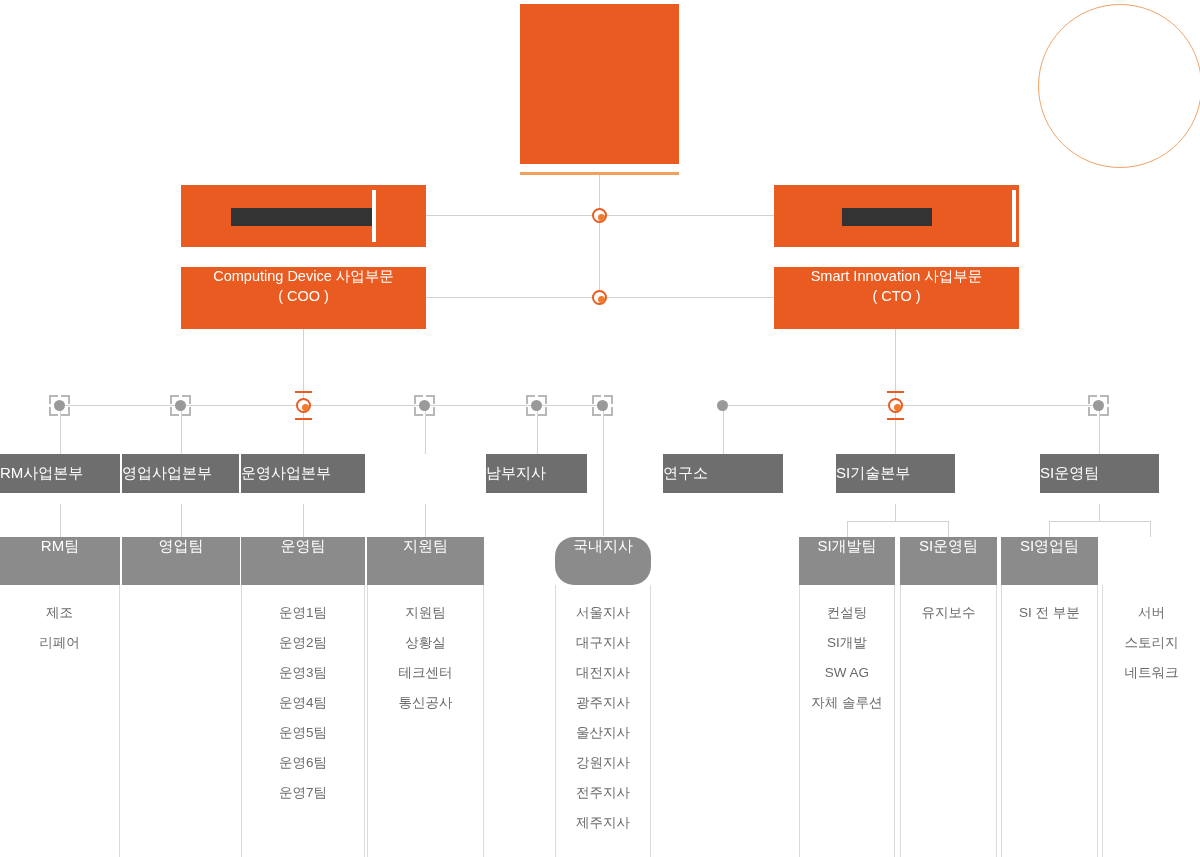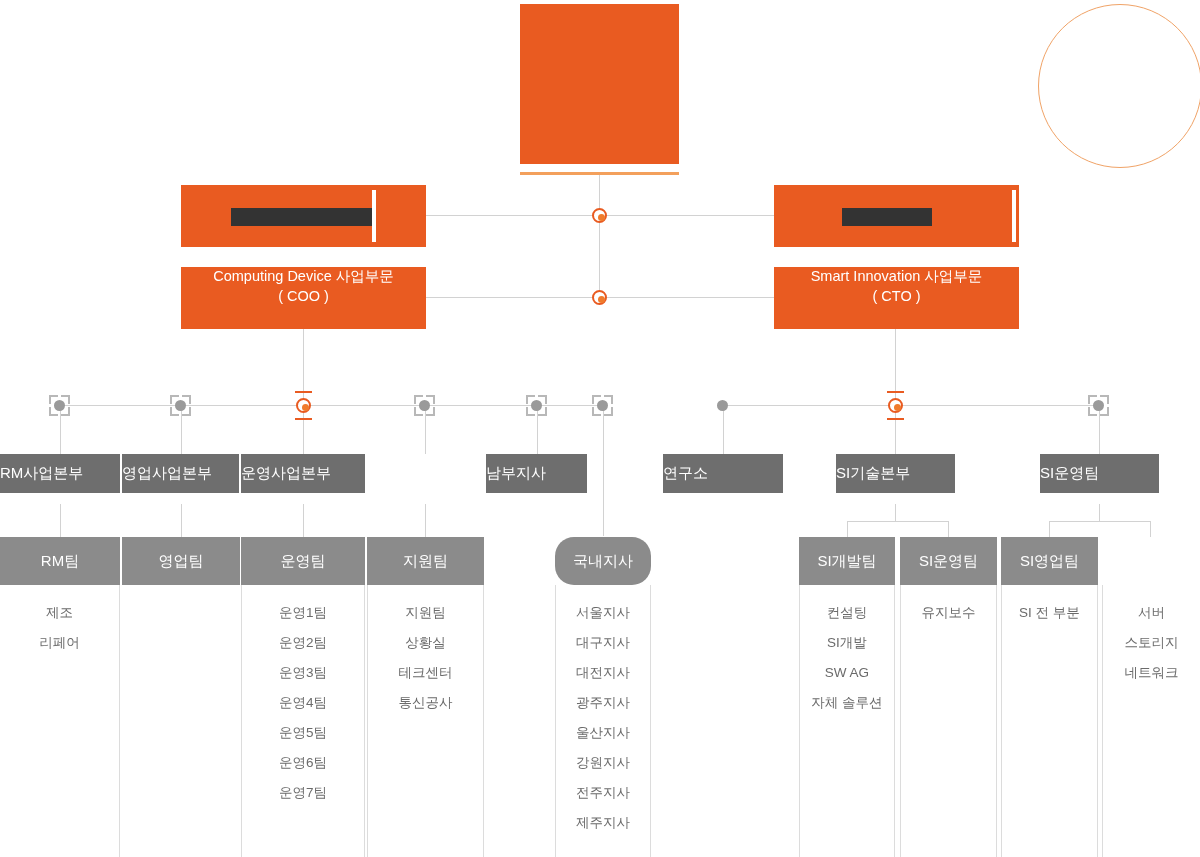--- a/index.html
+++ b/index.html
@@ -74,21 +74,21 @@
   .div-box{
     position:absolute;box-sizing:border-box;
     background:#6e6e6e;color:#ffffff;
     display:flex;align-items:center;justify-content:flex-start;
     font-size:15px;height:39px;
   }
   
   .team-box{
     position:absolute;box-sizing:border-box;
     background:#8b8b8b;color:#ffffff;
-    display:flex;align-items:center;justify-content:center;
+    display:flex;justify-content:center;
     font-size:15px;height:48px;
   }
   
   .detail{
     position:absolute;box-sizing:border-box;
     border-left:1px solid #dcdcdc;border-right:1px solid #dcdcdc;
     display:flex;flex-direction:column;align-items:center;
     padding-top:13px;
     color:#6b6b6b;font-size:13.5px;
   }

